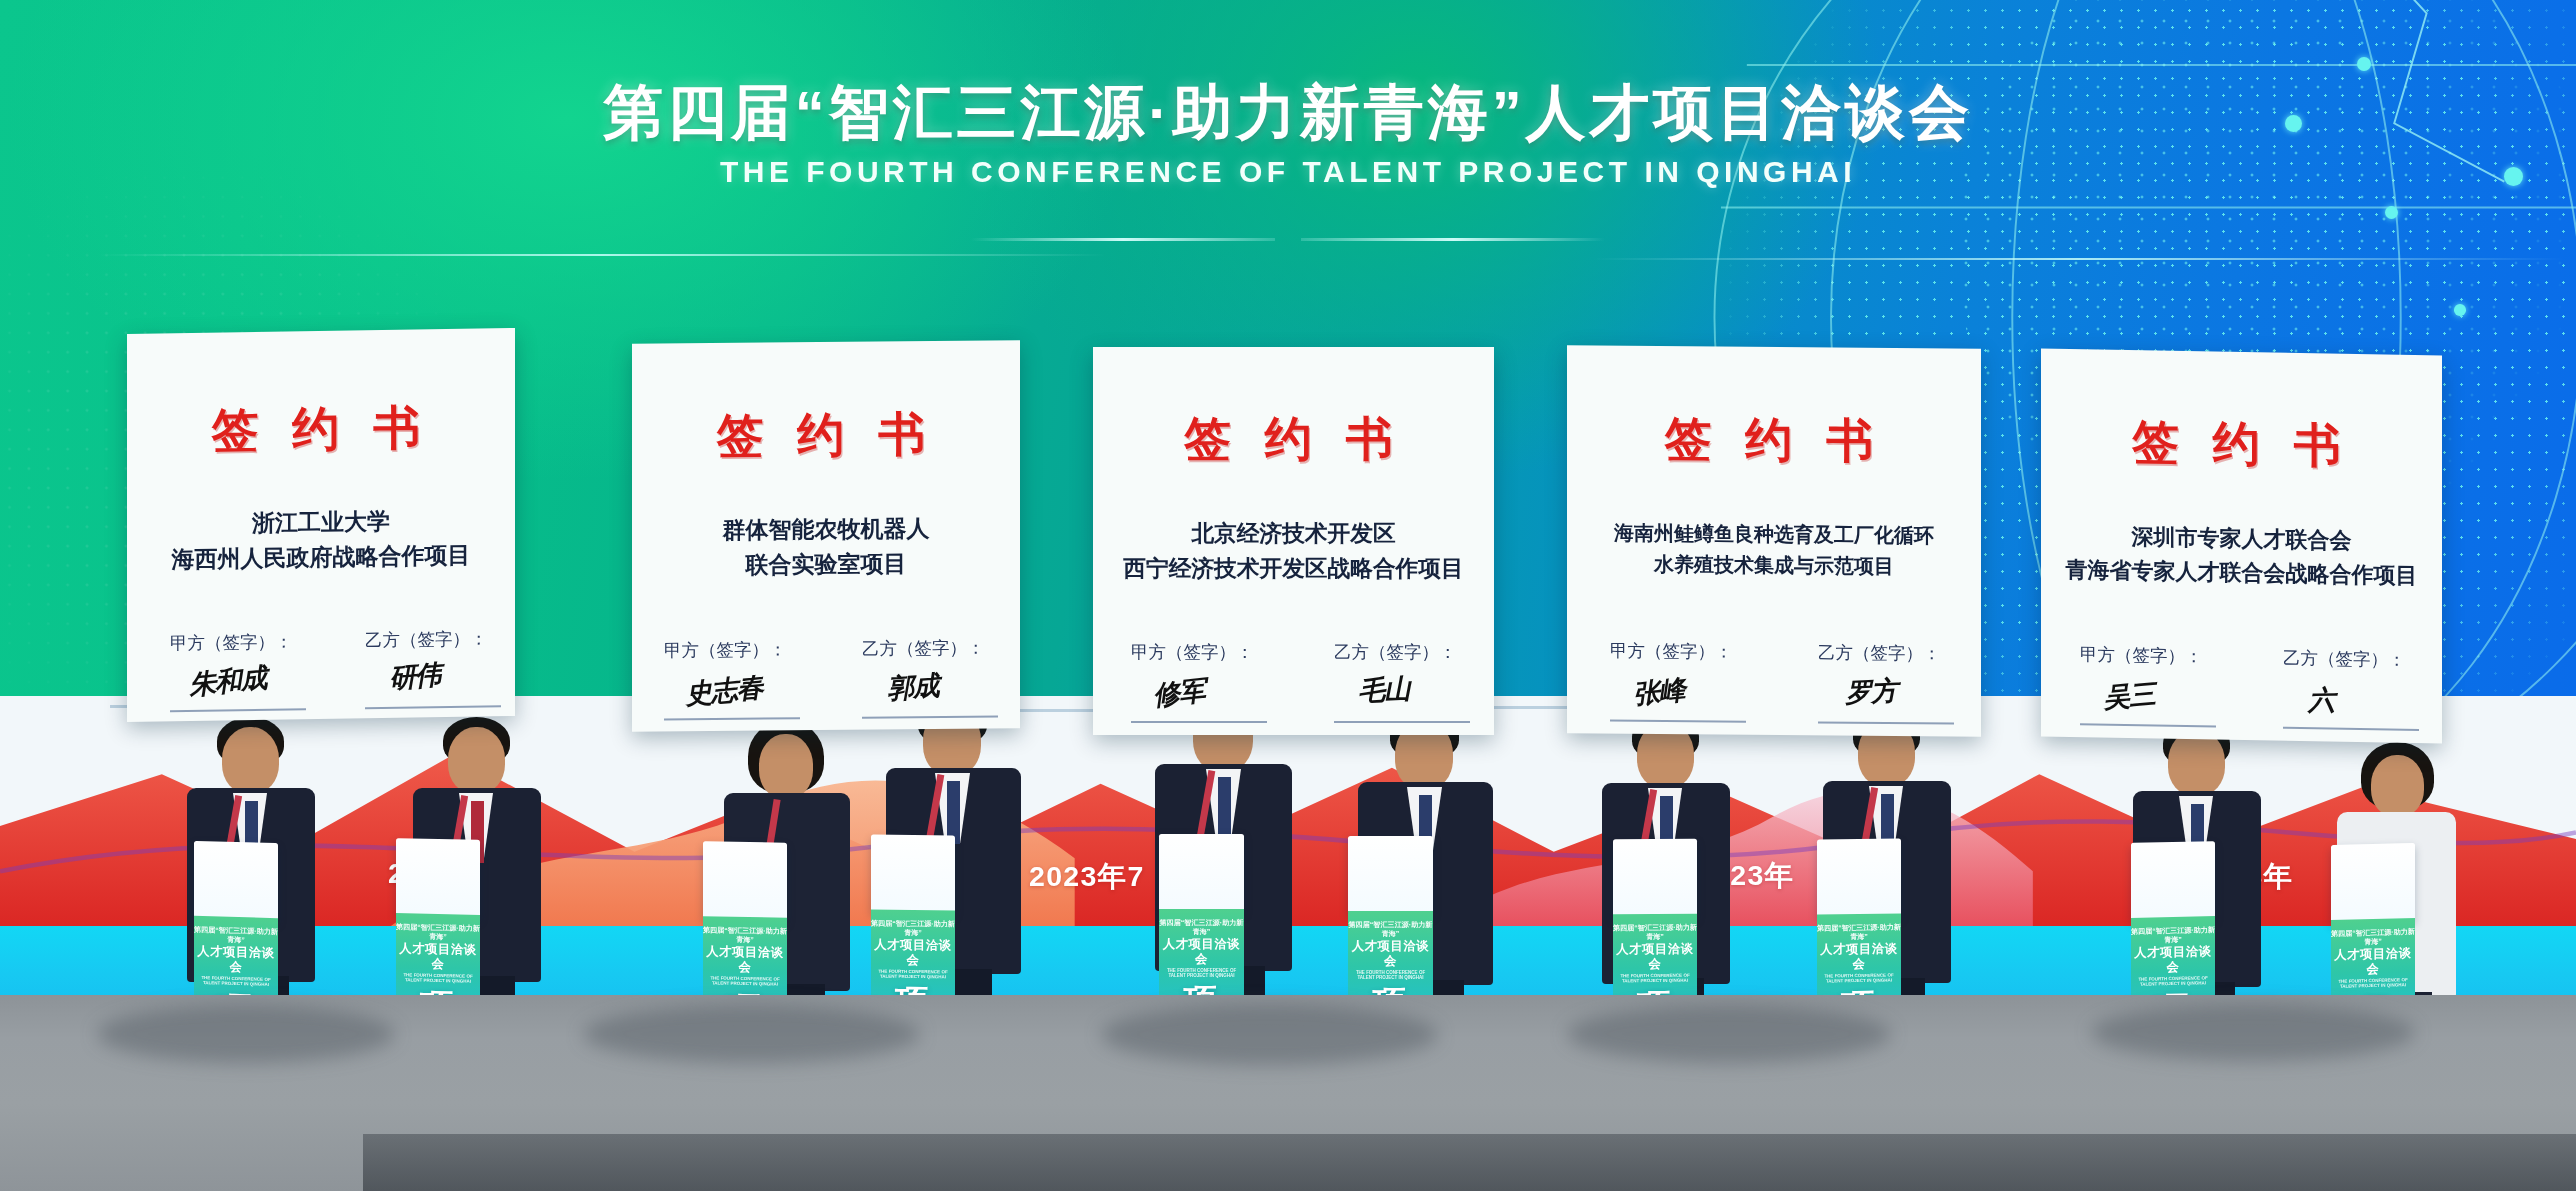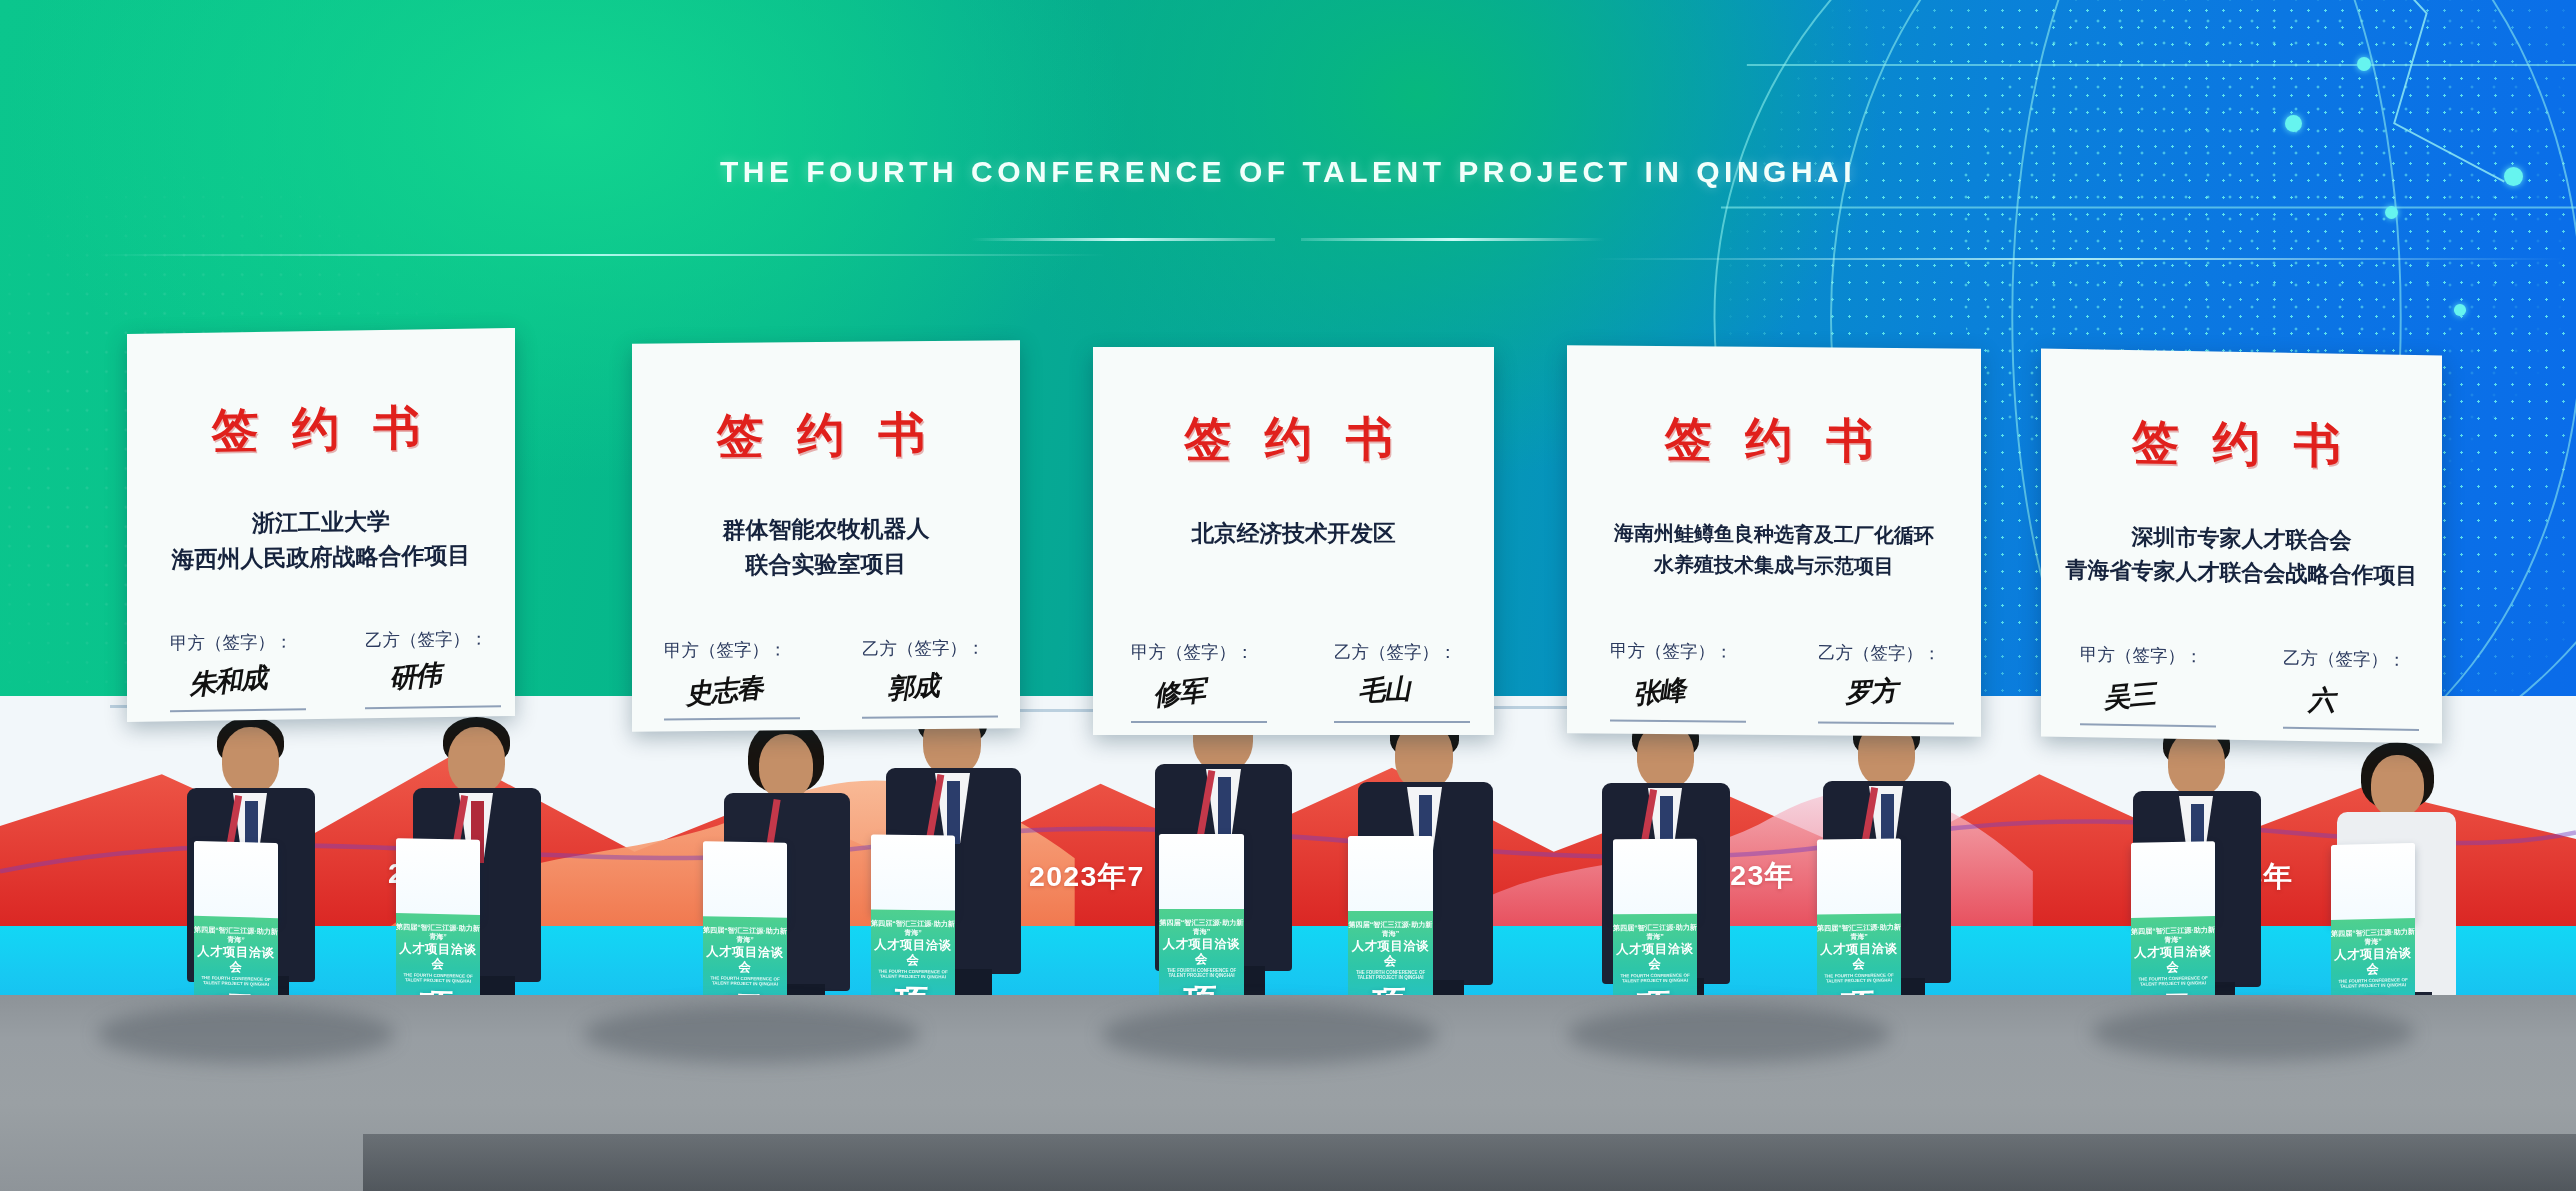--- a/index.html
+++ b/index.html
@@ -208,20 +208,21 @@
   </svg>
   <div class="node" style="left:2285px;top:115px;width:17px;height:17px;"></div>
   <div class="node" style="left:2385px;top:206px;width:13px;height:13px;"></div>
   <div class="node" style="left:2504px;top:167px;width:19.4px;height:19.4px;"></div>
   <div class="node" style="left:2357px;top:57px;width:14.2px;height:14.2px;"></div>
   <div class="node" style="left:2454px;top:304px;width:11.7px;height:11.7px;"></div>
 
   <div class="hairline" style="left:97px;top:254px;width:1010px;"></div>
   <div class="hairline" style="left:1593px;top:258px;width:971px;"></div>
 
+  <div class="title-main">第四届“智汇三江源·助力新青海”人才项目洽谈会</div>
   <div class="title-en">THE FOURTH CONFERENCE OF TALENT PROJECT IN QINGHAI</div>
   <div class="subtitle-row">
     <div class="sub-rule"></div>
     <div class="sub-rule r"></div>
   </div>
 
   <div class="lower-band">
     <div class="lb-white"></div>
 
     <svg class="mtn" style="left:0;width:2576px;height:272px;bottom:97px;" viewBox="0 0 3979 420" preserveAspectRatio="none">
@@ -371,20 +372,21 @@
     <div class="b-party" style="left:230px;top:295px;font-size:17.5px;">乙方（签字）：</div>
     <div class="sig" style="left:53px;top:330px;font-size:27px;transform:rotate(-5deg);">史志春</div>
     <div class="sig" style="left:255px;top:328px;font-size:27px;transform:rotate(-4deg);">郭成</div>
     <div class="sigline" style="left:32px;top:375px;width:136px;"></div>
     <div class="sigline" style="left:230px;top:375px;width:136px;"></div>
   </div>
 
   <div class="board" style="left:1093px;top:347px;width:401px;height:388px;">
     <div class="b-title" style="top:61px;font-size:47px;">签 约 书</div>
     <div class="b-line" style="top:171px;font-size:22.7px;">北京经济技术开发区</div>
+    <div class="b-line" style="top:206px;font-size:22.7px;">西宁经济技术开发区战略合作项目</div>
     <div class="b-party" style="left:38px;top:293px;font-size:17.5px;">甲方（签字）：</div>
     <div class="b-party" style="left:241px;top:293px;font-size:17.5px;">乙方（签字）：</div>
     <div class="sig" style="left:60px;top:328px;font-size:27px;transform:rotate(-6deg);">修军</div>
     <div class="sig" style="left:265px;top:325px;font-size:27px;transform:rotate(-3deg);">毛山</div>
     <div class="sigline" style="left:38px;top:374px;width:136px;"></div>
     <div class="sigline" style="left:241px;top:374px;width:136px;"></div>
   </div>
 
   <div class="board" style="left:1567px;top:347px;width:414px;height:388px;transform:skewY(0.5deg);">
     <div class="b-title" style="top:62px;font-size:47px;">签 约 书</div>

